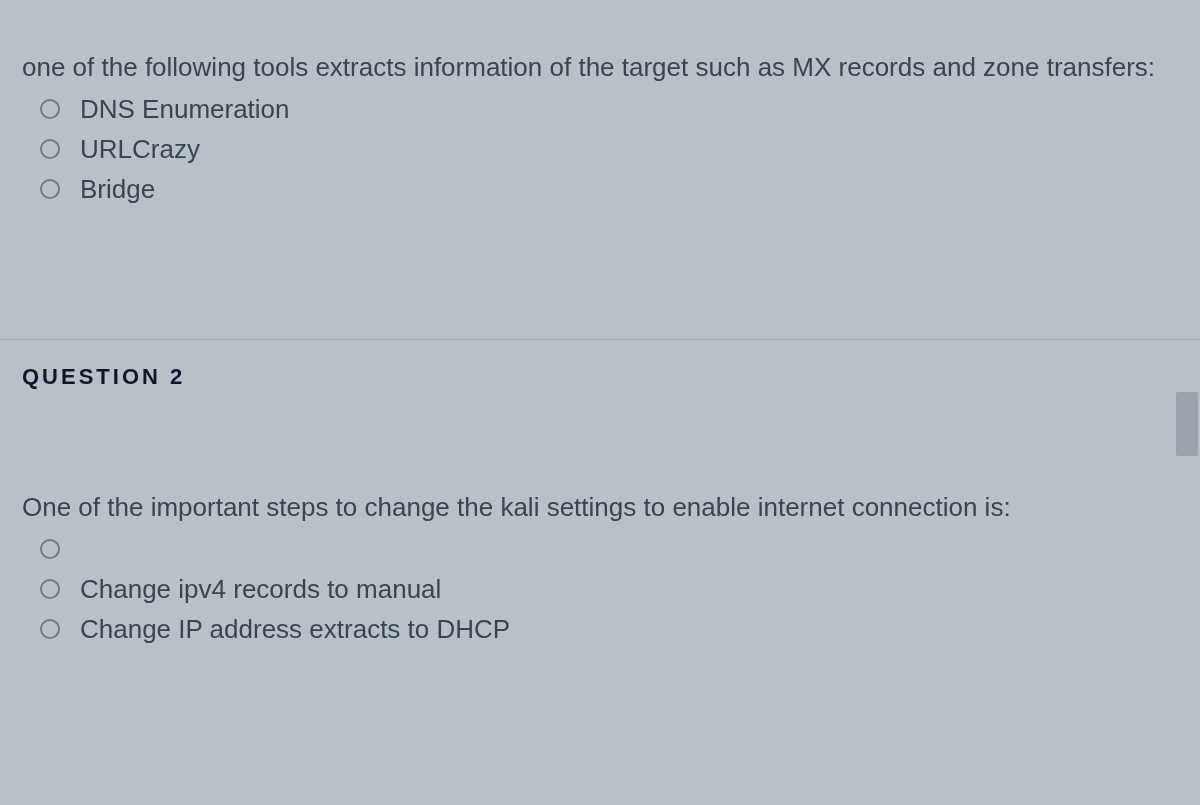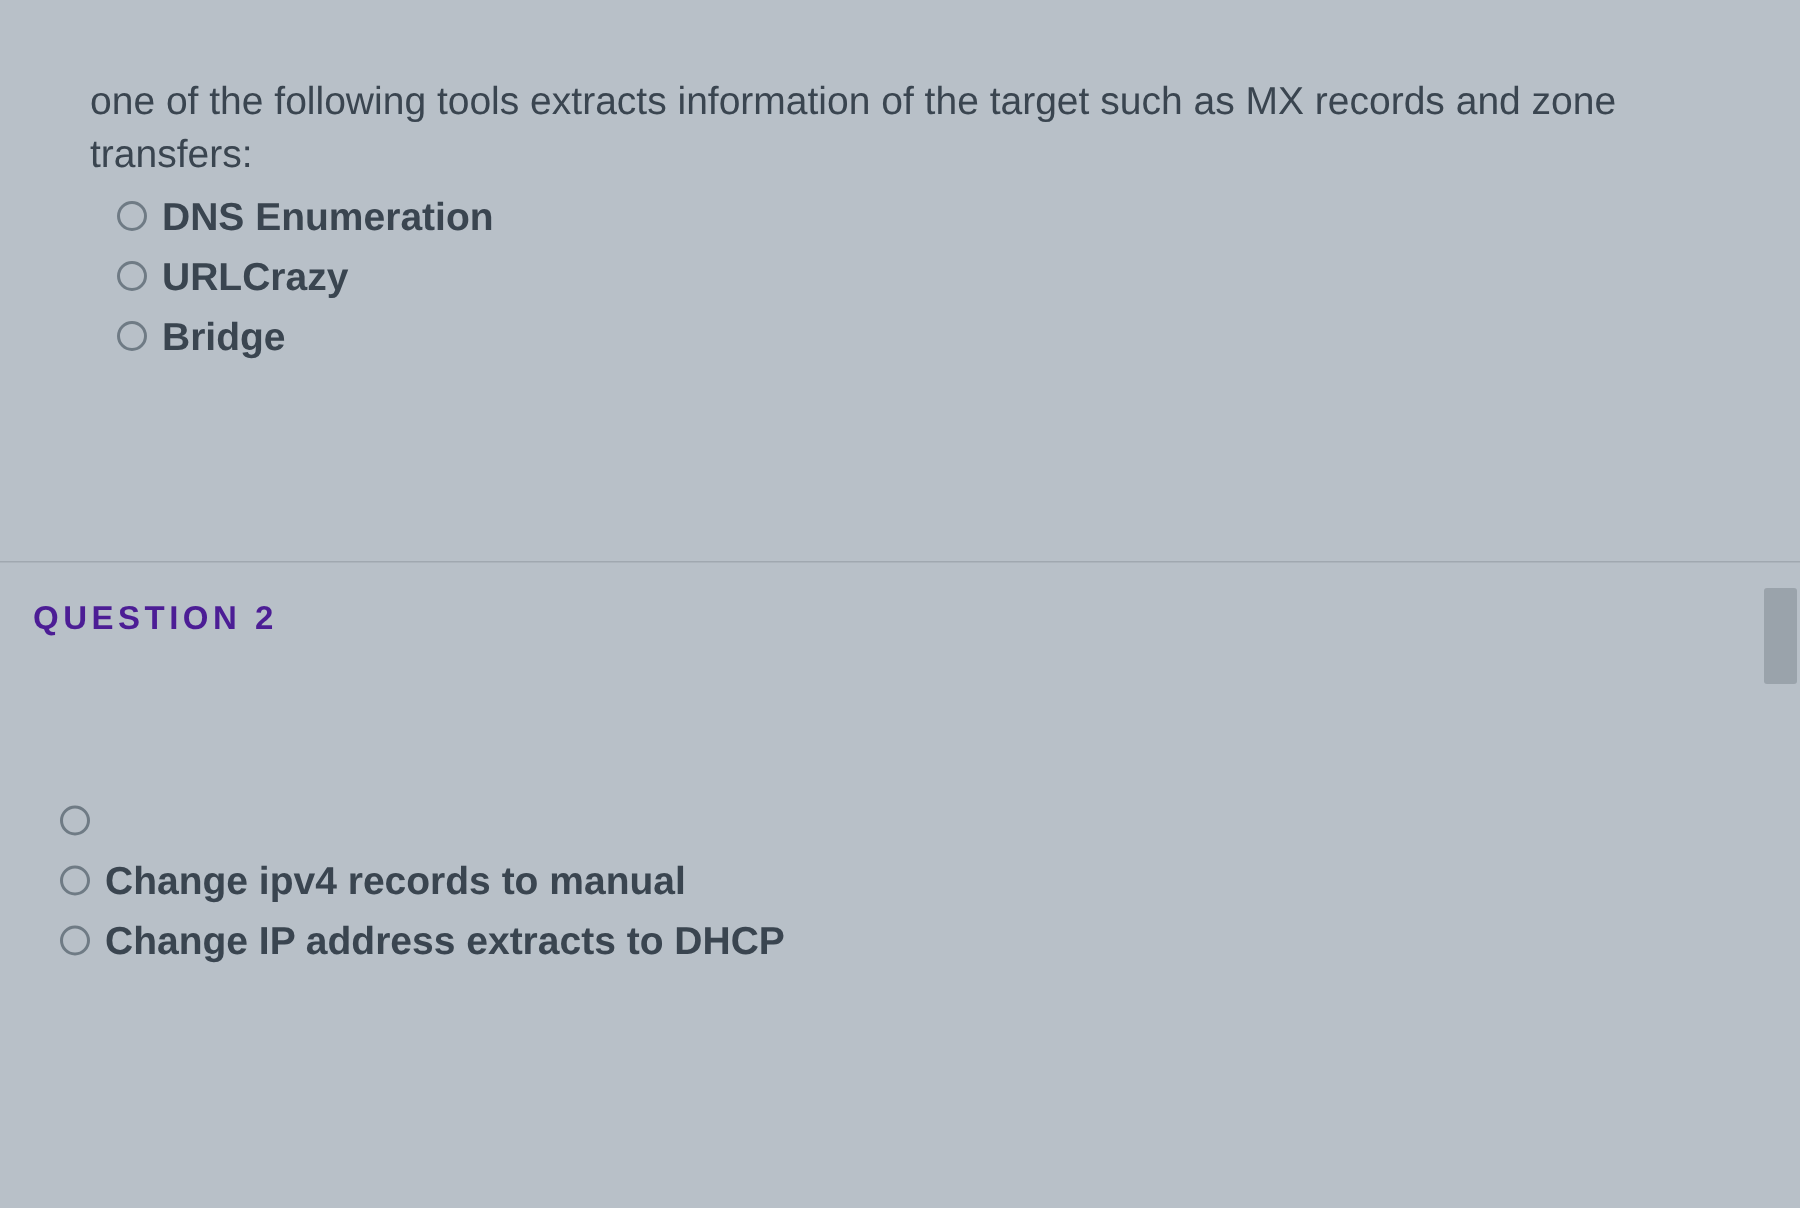--- a/index.html
+++ b/index.html
@@ -17,39 +17,37 @@
       position: relative;
     }
     .screen {
       padding: 0;
     }
     .question-block {
       padding: 20px 22px 30px 22px;
     }
     .question-block.first {
       padding-top: 50px;
-      margin-left: 38px;
     }
     .question-prompt {
       font-size: 26px;
       line-height: 1.35;
       font-weight: 400;
       color: #3a4550;
       margin-bottom: 4px;
     }
     .options {
       padding-left: 18px;
       margin-top: 2px;
     }
     .option-row {
       display: flex;
       align-items: center;
-      gap: 10px;
+      gap: 20px;
       height: 40px;
-      font-weight: bold;
     }
     .radio {
       width: 20px;
       height: 20px;
       border: 2px solid #6f7b85;
       border-radius: 50%;
       background: transparent;
       flex-shrink: 0;
       cursor: pointer;
     }
@@ -60,21 +58,21 @@
     .divider {
       width: 100%;
       height: 1px;
       background: #a0a8b0;
       margin-top: 100px;
     }
     .question-heading {
       font-size: 22px;
       font-weight: 700;
       letter-spacing: 3px;
-      color: #4c1d95;
+      color: #0f172a;
       padding: 24px 22px 30px 22px;
     }
     .spacer-mid {
       height: 50px;
     }
     .scrollbar-thumb {
       position: absolute;
       right: 2px;
       top: 392px;
       width: 22px;
@@ -106,20 +104,21 @@
     </div>
   </div>
 
   <div class="divider"></div>
 
   <div class="question-heading">QUESTION 2</div>
 
   <div class="spacer-mid"></div>
 
   <div class="question-block">
+    <div class="question-prompt">One of the important steps to change the kali settings to enable internet connection is:</div>
     <div class="options">
       <div class="option-row">
         <div class="radio"></div>
       </div>
       <div class="option-row">
         <div class="radio"></div>
         <div class="option-label">Change ipv4 records to manual</div>
       </div>
       <div class="option-row">
         <div class="radio"></div>

